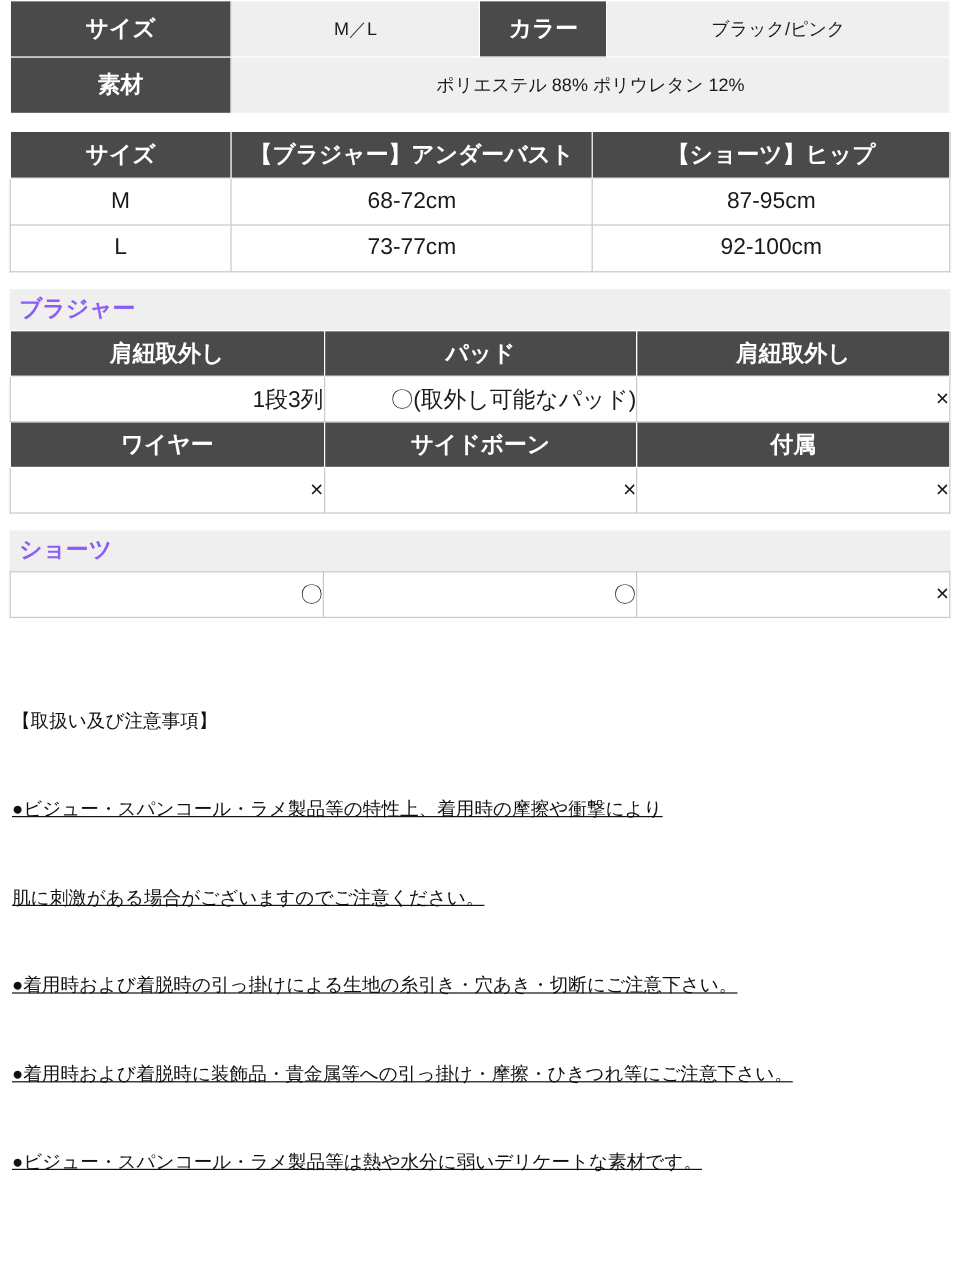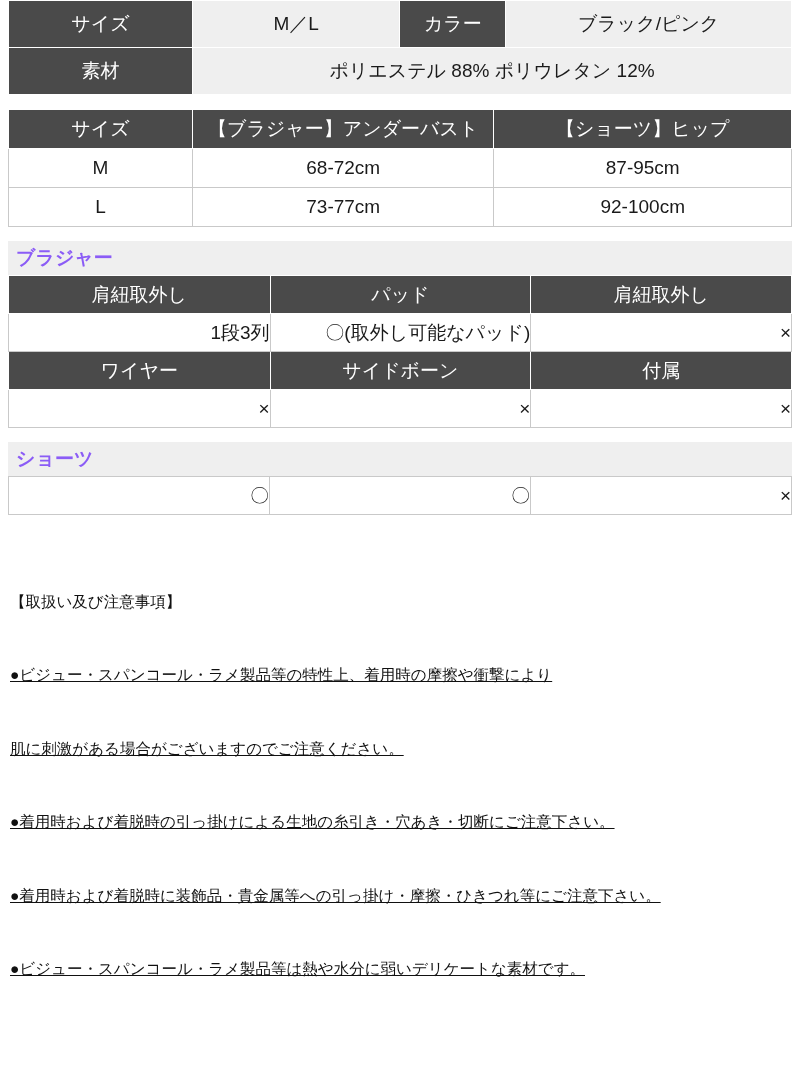--- a/index.html
+++ b/index.html
@@ -32,27 +32,27 @@
     vertical-align: middle;
     font-weight: normal;
     font-size: 19px;
     padding: 0;
     height: 38px;
     box-sizing: border-box;
   }
   .hdr {
     background: #4a4a4a;
     color: #ffffff;
-    font-weight: normal;
+    font-weight: bold;
     font-size: 19px;
   }
   .val {
     background: #efefef;
     color: #1a1a1a;
-    font-size: 19px;
+    font-size: 15px;
   }
   .val-white {
     background: #ffffff;
     color: #1a1a1a;
     border: 1px solid #cccccc;
     font-size: 19px;
   }
 
   
   #spec-table td { height: 47px; }

